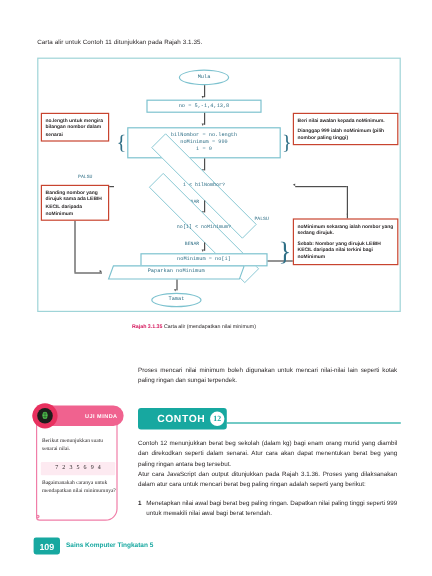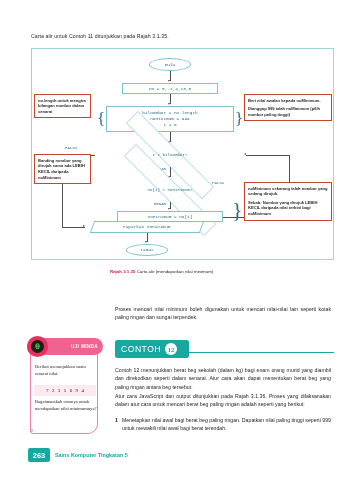--- a/index.html
+++ b/index.html
@@ -152,21 +152,21 @@
   }
 
   
   .contoh-wrap { position:absolute; left:115px; top:340px; width:219px; height:18px; }
   .contoh-pill {
     position:absolute; left:0; top:0; width:74px; height:18px;
     background:#17a8a0; border-radius:2.5px;
     display:flex; align-items:center; padding-left:6px; gap:4px;
   }
   .contoh-pill-txt {
-    font-size:8.6px; font-weight:normal; color:#fff; letter-spacing:.5px;
+    font-size:8.6px; font-weight:bold; color:#fff; letter-spacing:.5px;margin-left:10px;
   }
   .contoh-badge {
     width:12px; height:12px; border-radius:50%; background:#fff;
     display:flex; align-items:center; justify-content:center;
     font-size:6.6px; font-weight:bold; color:#17a8a0;
     font-family:"Liberation Serif", serif;
   }
   .contoh-rule {
     position:absolute; left:74px; top:12px; width:145px; height:1.1px;
     background:#17a8a0;
@@ -333,14 +333,14 @@
   <div class="contoh-rule"></div>
 </div>
 
 <div class="para" id="p1">Contoh 12 menunjukkan berat beg sekolah (dalam kg) bagi enam orang murid yang diambil dan direkodkan seperti dalam senarai. Atur cara akan dapat menentukan berat beg yang paling ringan antara beg tersebut.</div>
 <div class="para" id="p2">Atur cara JavaScript dan output ditunjukkan pada Rajah 3.1.36. Proses yang dilaksanakan dalam atur cara untuk mencari berat beg paling ringan adalah seperti yang berikut:</div>
 <div class="numitem">
   <span class="n">1</span>
   <span>Menetapkan nilai awal bagi berat beg paling ringan. Dapatkan nilai paling tinggi seperti 999 untuk mewakili nilai awal bagi berat terendah.</span>
 </div>
 
-<div class="pg-badge">263</div>
+<div class="pg-badge">109</div>
 <div class="pg-txt">Sains Komputer Tingkatan 5</div>
 
 </body></html>

